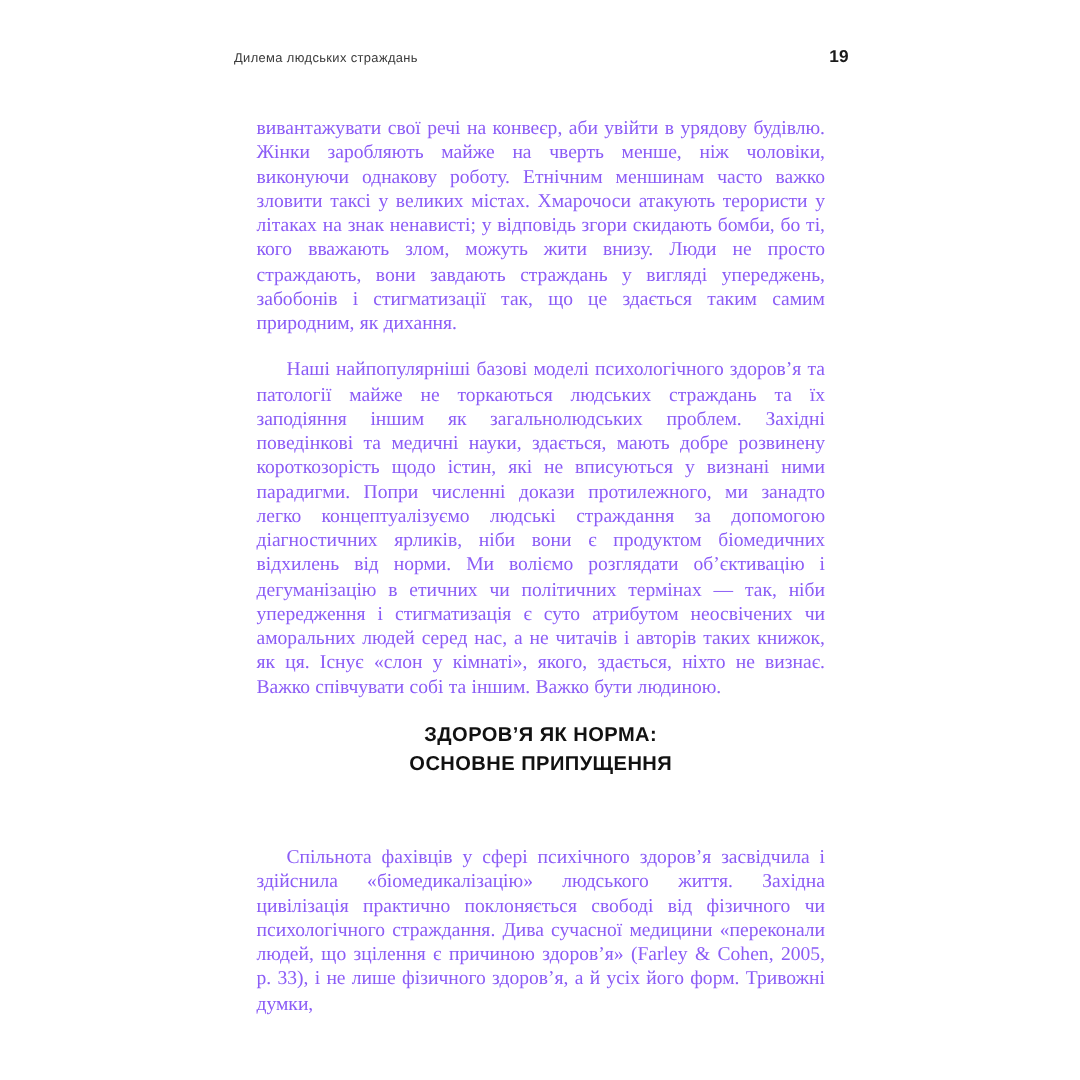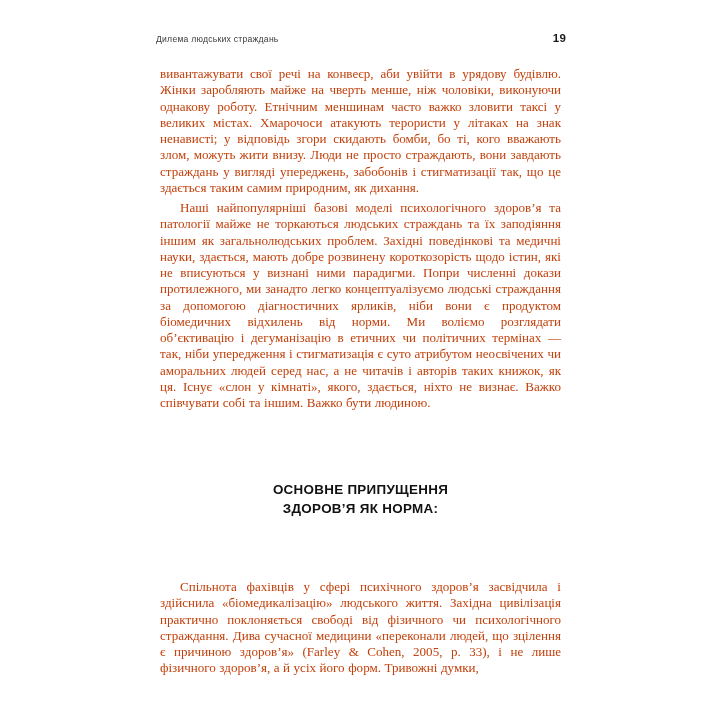--- a/index.html
+++ b/index.html
@@ -53,28 +53,28 @@
 
   
   .text-block {
     position: absolute;
     top: 62px;
     left: 156px;
     width: 409px;
   }
 
   p.body-par {
-    margin: 4px;
+    margin: 15px;
     font-size: 13.05px;
     line-height: 16.25px;
     text-align: justify;
     text-justify: inter-word;
     hyphens: manual;
     word-spacing: 0.02em;
-    color: #c2410c;
+    color: #8b5cf6;
   }
   p.body-par.indent {
     text-indent: 20px;
   }
 
   
   .section-heading {
     position: absolute;
     top: 481px;
     left: 156px;
@@ -88,42 +88,42 @@
     color: #111111;
   }
   .section-heading .hl {
     display: block;
     white-space: nowrap;
   }
 
   
   .text-block-lower {
     position: absolute;
-    top: 575px;
+    top: 548px;
     left: 156px;
     width: 409px;
   }
 </style>
 </head>
 <body>
 
 <div class="page">
 
   <div class="running-head">
     <span class="running-head-title">Дилема людських страждань</span>
     <span class="folio">19</span>
   </div>
 
   <div class="text-block">
     <p class="body-par">вивантажувати свої речі на конвеєр, аби увійти в урядову будівлю. Жінки заробляють майже на чверть менше, ніж чоловіки, виконуючи однакову роботу. Етнічним меншинам часто важко зловити таксі у великих містах. Хмарочоси атакують терористи у літаках на знак ненависті; у відповідь згори скидають бомби, бо ті, кого вважають злом, можуть жити внизу. Люди не просто страждають, вони завдають страждань у вигляді упереджень, забобонів і стигматизації так, що це здається таким самим природним, як дихання.</p>
     <p class="body-par indent">Наші найпопулярніші базові моделі психологічного здоров’я та патології майже не торкаються людських страждань та їх заподіяння іншим як загальнолюдських проблем. Західні поведінкові та медичні науки, здається, мають добре розвинену короткозорість щодо істин, які не вписуються у визнані ними парадигми. Попри численні докази протилежного, ми занадто легко концептуалізуємо людські страждання за допомогою діагностичних ярликів, ніби вони є продуктом біомедичних відхилень від норми. Ми воліємо розглядати об’єктивацію і дегуманізацію в етичних чи політичних термінах — так, ніби упередження і стигматизація є суто атрибутом неосвічених чи аморальних людей серед нас, а не читачів і авторів таких книжок, як ця. Існує «слон у кімнаті», якого, здається, ніхто не визнає. Важко співчувати собі та іншим. Важко бути людиною.</p>
   </div>
 
   <div class="section-heading">
+    <span class="hl">ЗДОРОВ’Я ЯК НОРМА:</span>
     <span class="hl">ОСНОВНЕ ПРИПУЩЕННЯ</span>
-    <span class="hl">ЗДОРОВ’Я ЯК НОРМА:</span>
   </div>
 
   <div class="text-block-lower">
     <p class="body-par indent">Спільнота фахівців у сфері психічного здоров’я засвідчила і здійснила «біомедикалізацію» людського життя. Західна цивілізація практично поклоняється свободі від фізичного чи психологічного страждання. Дива сучасної медицини «переконали людей, що зцілення є причиною здоров’я» (Farley &amp; Cohen, 2005, p. 33), і не лише фізичного здоров’я, а й усіх його форм. Тривожні думки,</p>
   </div>
 
 </div>
 
 </body></html>

